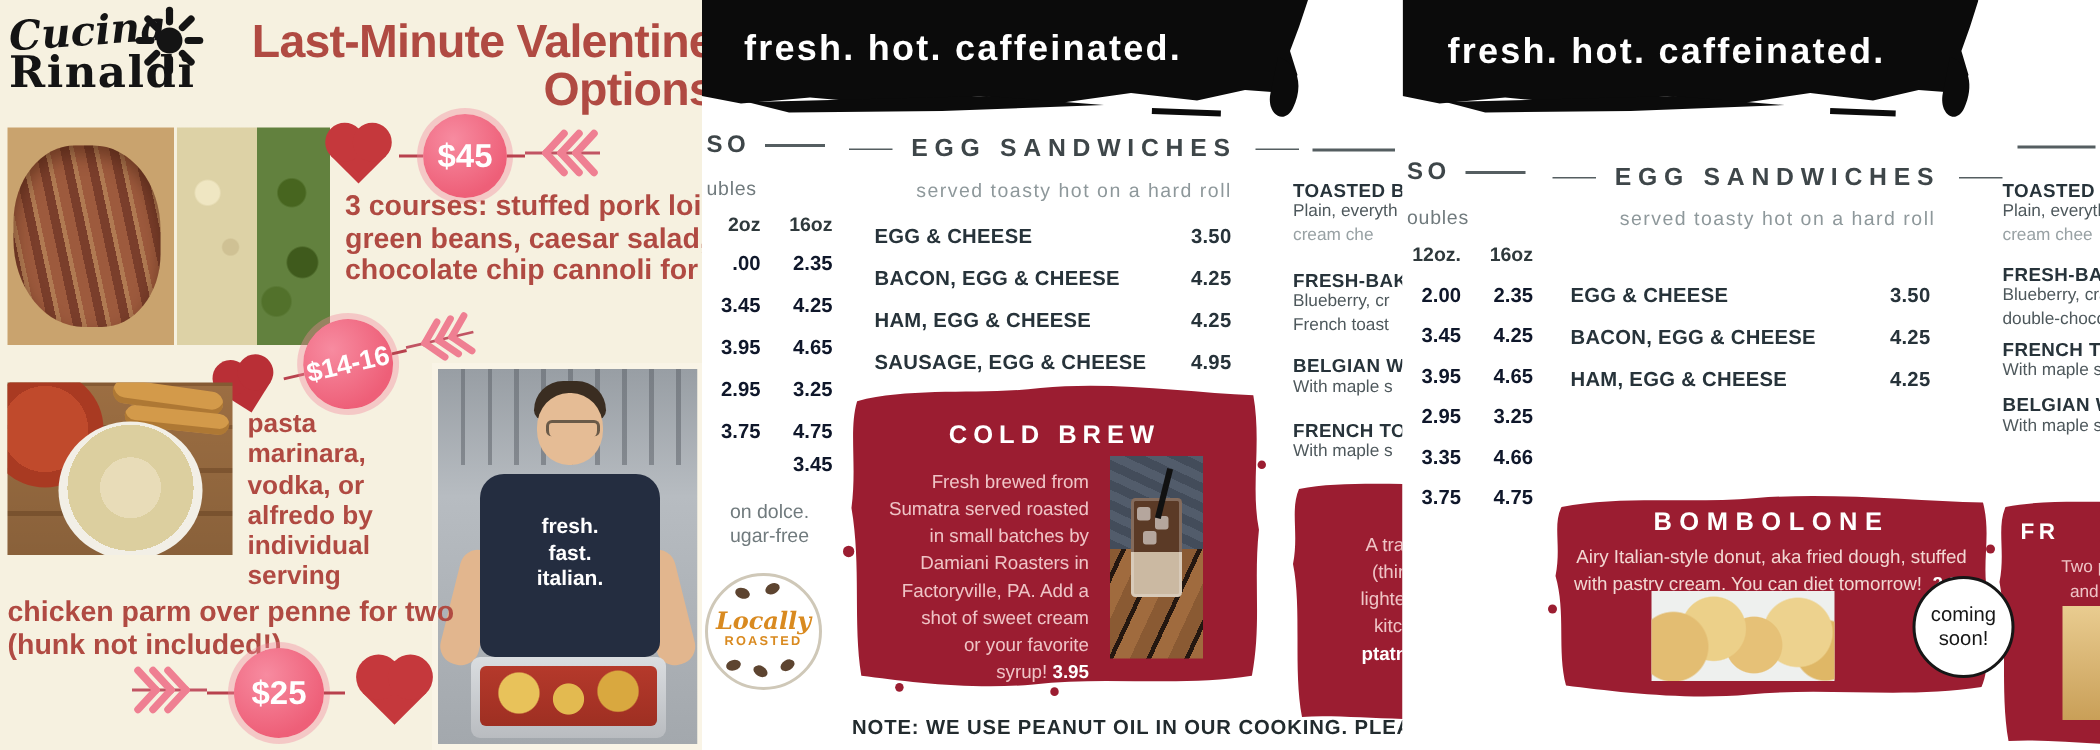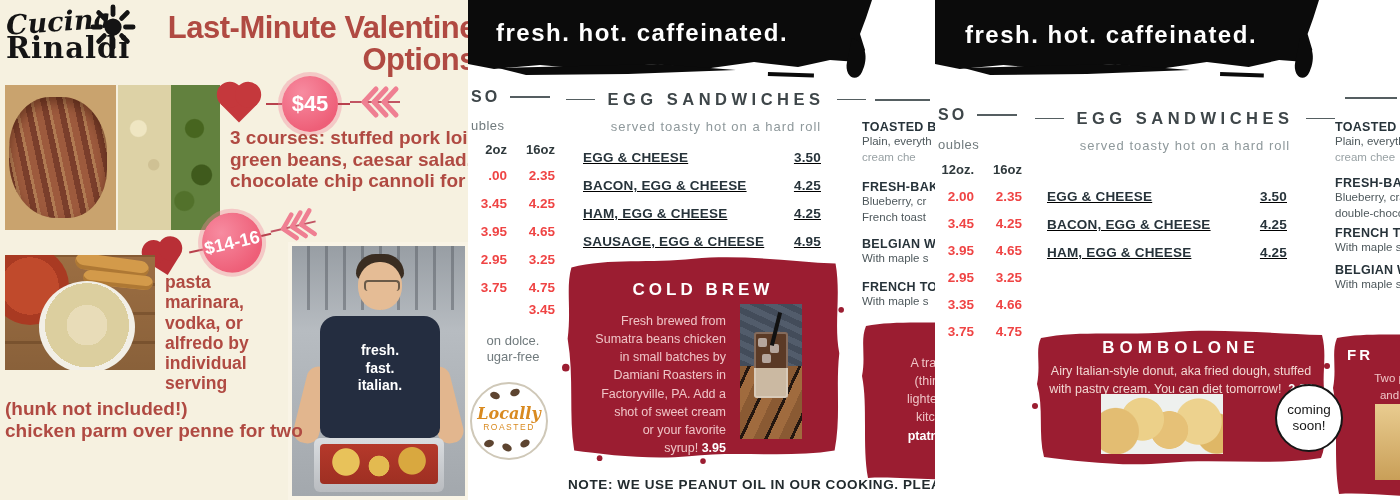--- a/index.html
+++ b/index.html
@@ -74,28 +74,28 @@
       linear-gradient(#b5392b,#9e2f22);}
 
   
   .banner{position:absolute;left:0;top:0;}
   .banner-text{position:absolute;color:#fff;font-weight:600;font-size:24px;letter-spacing:1.5px;white-space:nowrap;}
   .esp{position:absolute;left:3px;color:#3e4649;}
   .esp-head{display:flex;align-items:center;gap:10px;font-size:16px;font-weight:600;letter-spacing:3px;}
   .dash{height:2px;background:#555e61;}
   .esp-sub{font-size:13px;color:#707a7d;letter-spacing:.5px;}
   .esp-sizes{display:flex;gap:8px;font-size:13px;font-weight:700;color:#2f393c;}
-  .esp-row{display:flex;gap:8px;font-size:13.5px;font-weight:600;color:#ef4444;}
+  .esp-row{display:flex;gap:8px;font-size:13.5px;font-weight:600;color:#0f172a;}
   .c1{width:36px;text-align:right;}
   .c2{width:40px;text-align:right;}
   .esp-note{font-size:13px;color:#707a7d;line-height:1.25;text-align:center;}
   .egg-head{position:absolute;display:flex;align-items:center;justify-content:center;gap:12px;
       color:#3e4649;font-size:16.5px;font-weight:600;letter-spacing:4.5px;white-space:nowrap;}
   .egg-sub{position:absolute;text-align:center;color:#8e989b;font-size:13px;letter-spacing:1px;white-space:nowrap;}
-  .egg-items{position:absolute;text-decoration:underline;}
+  .egg-items{position:absolute;}
   .egg-item{display:flex;justify-content:space-between;margin-bottom:13px;font-size:13.5px;font-weight:700;
       color:#27333a;letter-spacing:.2px;white-space:nowrap;}
   .redblock{position:absolute;}
   .redblock svg{position:absolute;left:0;top:0;width:100%;height:100%;}
   .rb-title{position:absolute;width:100%;text-align:center;color:#fff;font-weight:600;letter-spacing:4px;font-size:17px;}
   .rb-text{position:absolute;text-align:right;color:#efc4c6;font-size:12.5px;line-height:1.45;}
   .rb-price{color:#fff;font-weight:700;}
   .coffee-img{position:absolute;width:62px;height:135px;overflow:hidden;background:
       repeating-linear-gradient(115deg,#8a5a33 0 10px,#241710 10px 13px,#a06b3e 13px 23px);}
   .coffee-cloth{position:absolute;left:0;top:0;width:100%;height:46%;background:
@@ -106,21 +106,21 @@
   .ice{position:absolute;width:9px;height:9px;background:rgba(255,255,255,.55);border-radius:2px;}
   .straw{position:absolute;left:34px;top:8px;width:4px;height:34px;background:#111;transform:rotate(14deg);}
   .bk{position:absolute;white-space:nowrap;}
   .bk-name{font-size:12.5px;font-weight:700;color:#27333a;letter-spacing:.3px;}
   .bk-line{font-size:11.5px;color:#4e585c;line-height:1.35;}
   .bk-line.lite{color:#98a1a4;}
   .roasted{position:absolute;left:2px;top:382px;width:74px;height:74px;border-radius:50%;background:#fff;
       border:2px solid #cfc8b8;text-align:center;}
   .roasted-l1{margin-top:22px;font-family:"DejaVu Serif",serif;font-style:italic;font-weight:700;
       font-size:16px;color:#d98a20;line-height:1;}
-  .roasted-l2{font-size:8.5px;font-weight:400;letter-spacing:1.5px;color:#d98a20;}
+  .roasted-l2{font-size:8.5px;font-weight:700;letter-spacing:1.5px;color:#d98a20;}
   .bean{position:absolute;width:10px;height:7px;border-radius:50%;background:#5d4430;}
   .peanut-note{position:absolute;left:100px;top:477px;font-size:13.5px;font-weight:700;color:#222b2e;
       letter-spacing:.6px;white-space:nowrap;}
   .bombo-desc{position:absolute;text-align:center;color:#f2d7d2;font-size:12.5px;line-height:1.45;width:100%;}
   .bombo-img{position:absolute;left:70px;top:68px;width:122px;height:60px;background:
       radial-gradient(circle at 12% 62%,#e3bd72 0 20%,transparent 21%),
       radial-gradient(circle at 34% 42%,#ecd089 0 24%,transparent 25%),
       radial-gradient(circle at 56% 60%,#e6c177 0 24%,transparent 25%),
       radial-gradient(circle at 80% 46%,#edd28e 0 22%,transparent 23%),
       radial-gradient(circle at 95% 66%,#dfb766 0 16%,transparent 17%),
@@ -242,24 +242,43 @@
           <div>fast.</div>
           <div>italian.</div>
         </div>
       </div>
       <div class="tray">
           <div class="tray-food"></div>
         </div>
     </div>
 
     <div class="copy chicken-copy">
+      <div>chicken parm over penne for two</div>
       <div>(hunk not included!)</div>
-      <div>chicken parm over penne for two</div>
-    </div>
-
+    </div>
+
+    <div class="arrow-row" style="left:86px;top:432px;">
+      <span style="transform:scaleX(-1);display:inline-block;">
+        <svg width="52" height="34" viewBox="0 0 52 34">
+          <line x1="0" y1="17" x2="50" y2="17" stroke="#c15463" stroke-width="2"></line>
+          <g stroke="#ef7f92" stroke-width="5" stroke-linecap="round">
+            <line x1="14" y1="17" x2="26" y2="4"></line>
+              <line x1="24" y1="17" x2="36" y2="4"></line>
+              <line x1="34" y1="17" x2="46" y2="4"></line>
+            <line x1="14" y1="17" x2="26" y2="30"></line>
+              <line x1="24" y1="17" x2="36" y2="30"></line>
+              <line x1="34" y1="17" x2="46" y2="30"></line>
+          </g>
+        </svg>
+      </span>
+      <span class="shaft" style="width:18px;"></span>
+      <span class="badge" style="width:60px;height:60px;font-size:22px;">$25</span>
+      <span class="shaft" style="width:14px;"></span>
+      <span class="heart" style="width:30px;height:30px;background:#c5383c;margin-left:18px;"></span>
+    </div>
   </section>
 
   <section class="panel" id="panel-mid">
     <div class="banner">
       <svg width="404" height="95" viewBox="0 0 404 95" preserveAspectRatio="none">
         <path fill="#0b0b0b" d="M0,0 L404,0 L398,18 L392,34 L397,50 L390,62 L362,60 L330,67 L286,62 L236,69 L186,64 L130,70 L72,65 L26,69 L0,64 Z"></path>
         <path fill="#0b0b0b" d="M30,68 L190,64 L268,70 L160,74 L58,75 Z"></path>
         <path fill="#0b0b0b" d="M384,38 C398,42 401,58 394,72 C388,84 376,76 379,62 Z"></path>
         <rect fill="#0b0b0b" x="300" y="72" width="46" height="4" transform="rotate(2 300 72)"></rect>
       </svg>
@@ -339,21 +358,21 @@
       <svg viewBox="0 0 300 220" preserveAspectRatio="none">
         <path fill="#9b1d31" d="M10,16 C50,6 95,12 140,7 C190,2 245,10 291,12 C297,45 289,75 295,105 C291,140 297,170 290,206 C240,214 185,206 135,212 C92,216 45,210 13,206 C7,170 13,130 6,90 C10,60 4,36 10,16 Z"></path>
         <circle fill="#9b1d31" cx="4" cy="120" r="4"></circle>
           <circle fill="#9b1d31" cx="297" cy="60" r="3"></circle>
         <circle fill="#9b1d31" cx="150" cy="217" r="3"></circle>
           <circle fill="#9b1d31" cx="40" cy="214" r="3"></circle>
       </svg>
       <div class="rb-title" style="top:28px;">COLD BREW</div>
       <div class="rb-text" style="left:14px;top:60px;width:150px;">
         <div>Fresh brewed from</div>
-        <div>Sumatra beans chicken</div>
+        <div>Sumatra served roasted</div>
         <div>in small batches by</div>
         <div>Damiani Roasters in</div>
         <div>Factoryville, PA. Add a</div>
         <div>shot of sweet cream</div>
         <div>or your favorite</div>
         <div><span>syrup!</span>&nbsp;<span class="rb-price">3.95</span></div>
       </div>
       <div class="coffee-img" style="left:178px;top:52px;">
         <div class="coffee-cloth"></div>
         <div class="glass">

